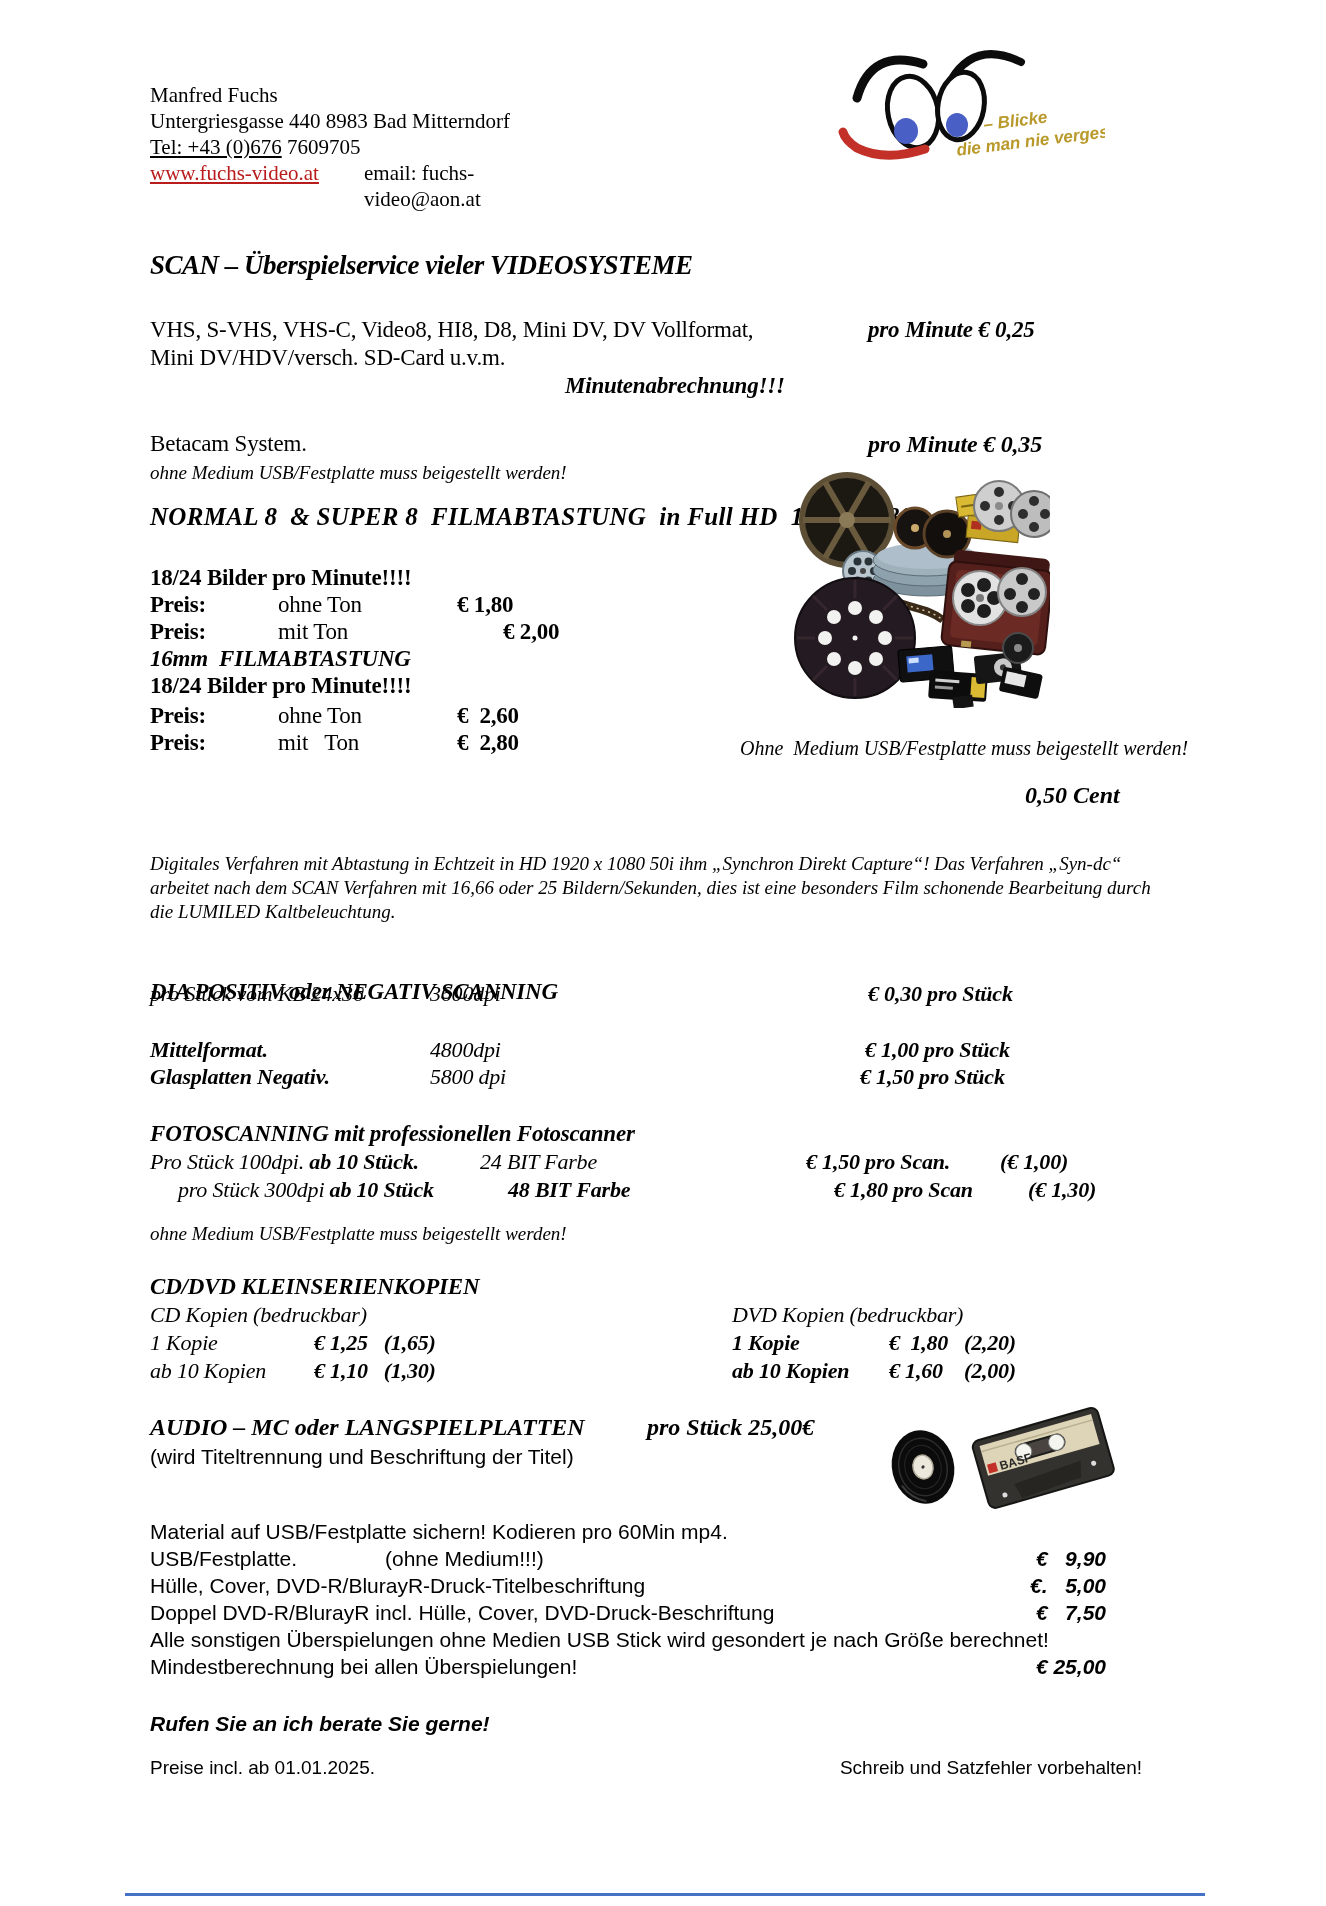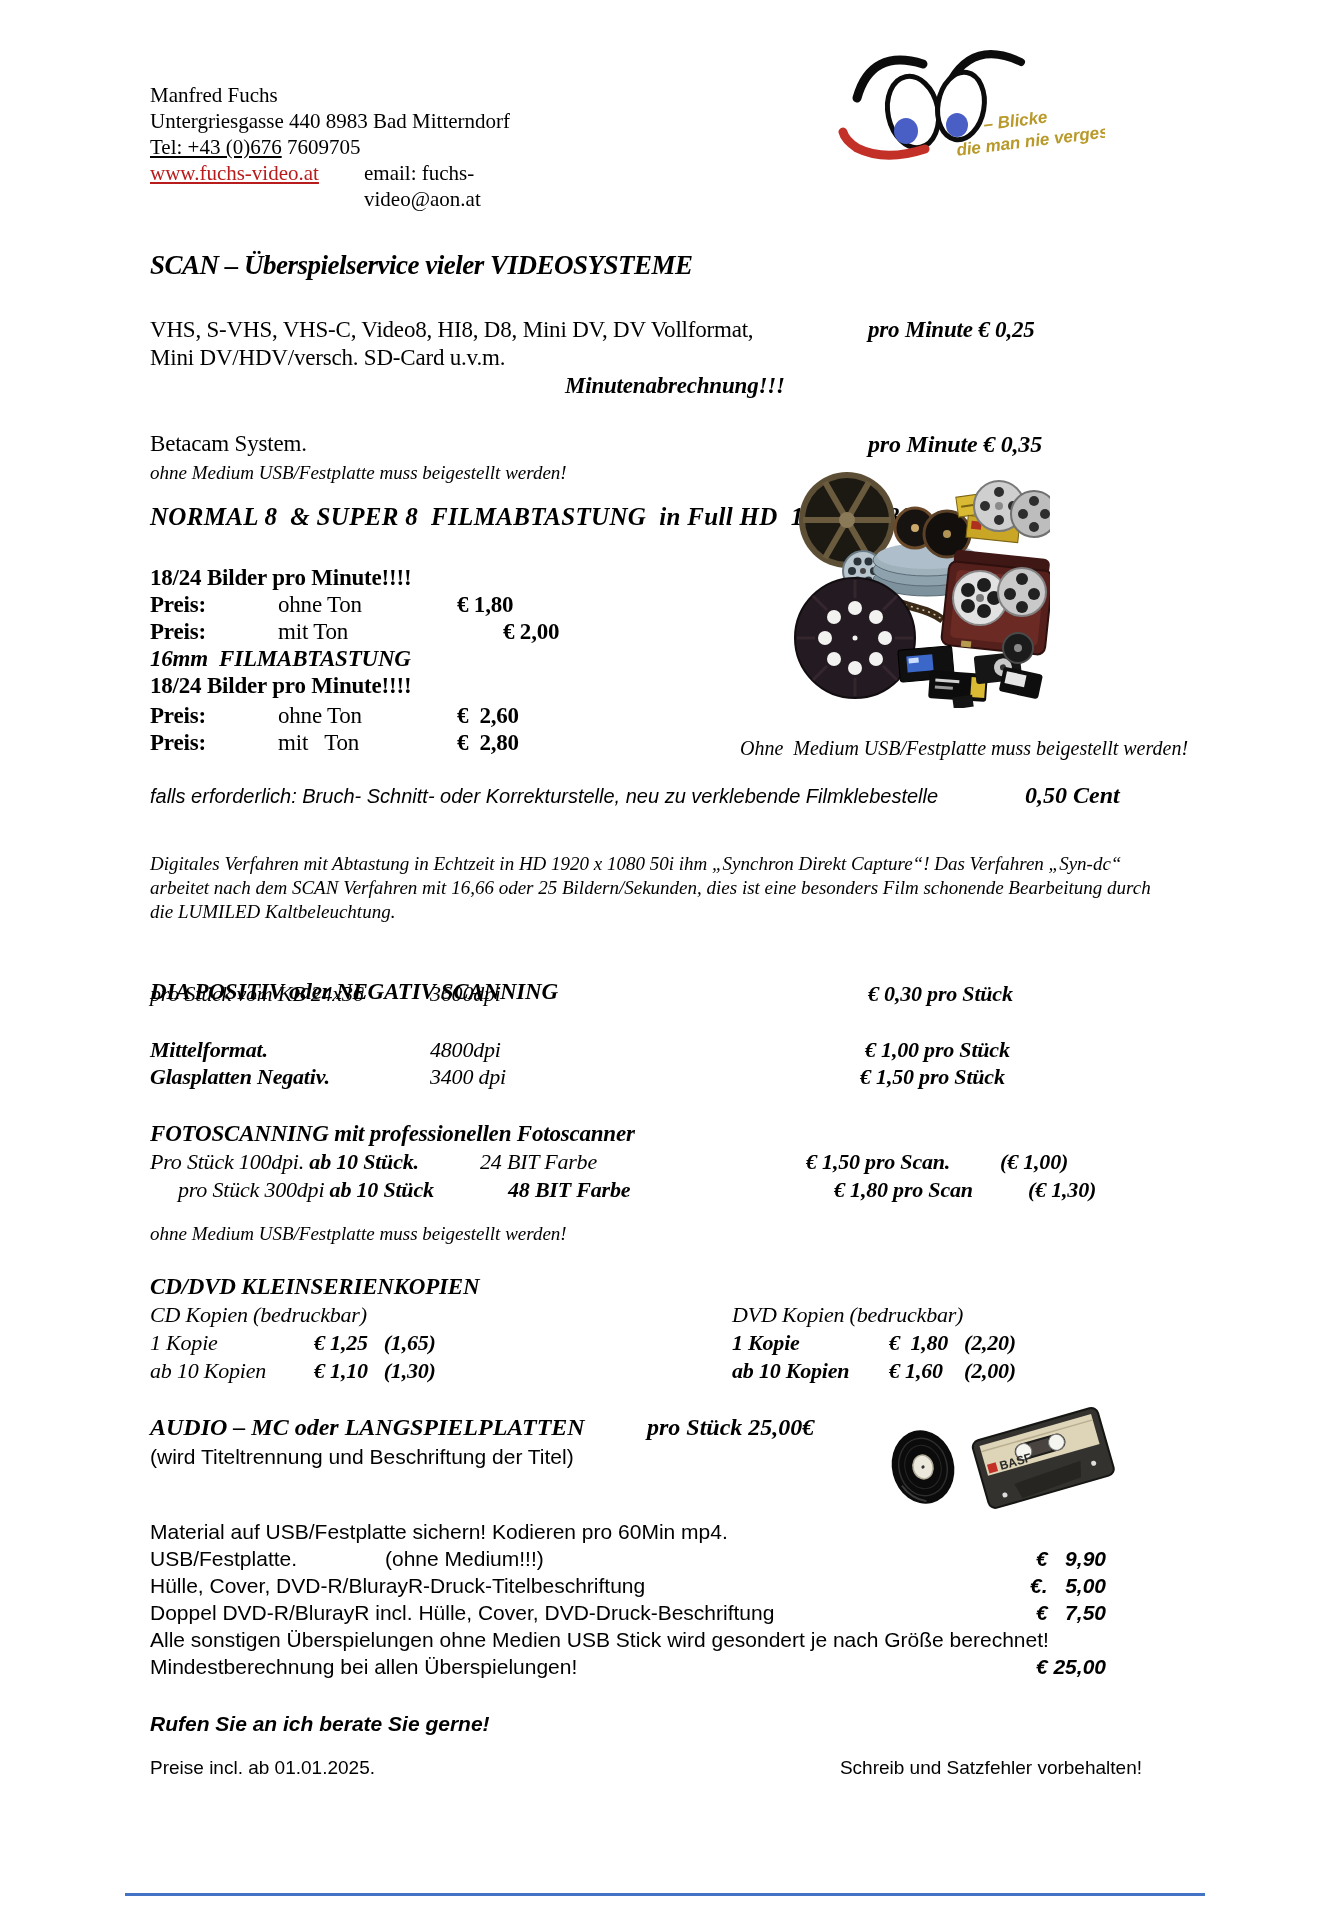--- a/index.html
+++ b/index.html
@@ -228,40 +228,39 @@
     <circle cx="243" cy="180" r="15" fill="#1b1b1b" stroke="#4a4a4a" stroke-width="2"></circle>
       <circle cx="243" cy="180" r="4" fill="#8a8a8a"></circle>
     <g transform="rotate(-8 188 234)">
         <rect x="178" y="228" width="20" height="12" fill="#141414"></rect>
       </g>
   </svg>
 
   <div class="abs serif t20i" style="left:740px;top:736px;" data-bind="film.image_caption">Ohne  Medium USB/Festplatte muss beigestellt werden!</div>
 
   <div class="row" style="top:785px;">
-    <span class="sans i" style="left:0;font-size:20px;" data-bind="splice.label">falls erforderlich: Bruch- Schnitt- oder Korrekturstelle, neu zu verklebende Filmklebestelle</span>
     <span class="serif bi" style="left:875px;top:-3px;font-size:24px;" data-bind="splice.price">0,50 Cent</span>
   </div>
 
   <div class="abs serif t19i" style="left:150px;top:852px;width:1020px;" data-bind="process_note">Digitales Verfahren mit Abtastung in Echtzeit in HD 1920 x 1080 50i ihm „Synchron Direkt Capture“! Das Verfahren „Syn-dc“ arbeitet nach dem SCAN Verfahren mit 16,66 oder 25 Bildern/Sekunden, dies ist eine besonders Film schonende Bearbeitung durch die LUMILED Kaltbeleuchtung.</div>
 
   <div class="abs serif bi t23" style="left:150px;top:950px;margin-top:28px;" data-bind="dia.heading">DIA POSITIV oder NEGATIV SCANNING</div>
   <div class="row serif t22" style="top:980px;">
     <span class="i" style="left:0;" data-bind="dia.rows.0.label">pro Stück vom KB 24x36</span>
     <span class="i" style="left:280px;" data-bind="dia.rows.0.dpi">3600dpi</span>
     <span class="bi" style="left:718px;" data-bind="dia.rows.0.price">€ 0,30 pro Stück</span>
   </div>
   <div class="row serif t22" style="top:1036px;">
     <span class="bi" style="left:0;" data-bind="dia.rows.1.label">Mittelformat.</span>
     <span class="i" style="left:280px;" data-bind="dia.rows.1.dpi">4800dpi</span>
     <span class="bi" style="left:715px;" data-bind="dia.rows.1.price">€ 1,00 pro Stück</span>
   </div>
   <div class="row serif t22" style="top:1063px;">
     <span class="bi" style="left:0;" data-bind="dia.rows.2.label">Glasplatten Negativ.</span>
-    <span class="i" style="left:280px;" data-bind="dia.rows.2.dpi">3400 dpi</span>
+    <span class="i" style="left:280px;" data-bind="dia.rows.2.dpi">5800 dpi</span>
     <span class="bi" style="left:710px;" data-bind="dia.rows.2.price">€ 1,50 pro Stück</span>
   </div>
 
   <div class="abs serif bi t23" style="left:150px;top:1120px;" data-bind="foto.heading">FOTOSCANNING mit professionellen Fotoscanner</div>
   <div class="row serif t22" style="top:1148px;">
     <span class="i" style="left:0;"><span data-bind="foto.rows.0.label">Pro Stück 100dpi. </span><span class="b" data-bind="foto.rows.0.bulk">ab 10 Stück.</span></span>
     <span class="i" style="left:330px;" data-bind="foto.rows.0.depth">24 BIT Farbe</span>
     <span class="bi" style="left:656px;" data-bind="foto.rows.0.price">€ 1,50 pro Scan.</span>
     <span class="bi" style="left:850px;" data-bind="foto.rows.0.bulk_price">(€ 1,00)</span>
   </div>

